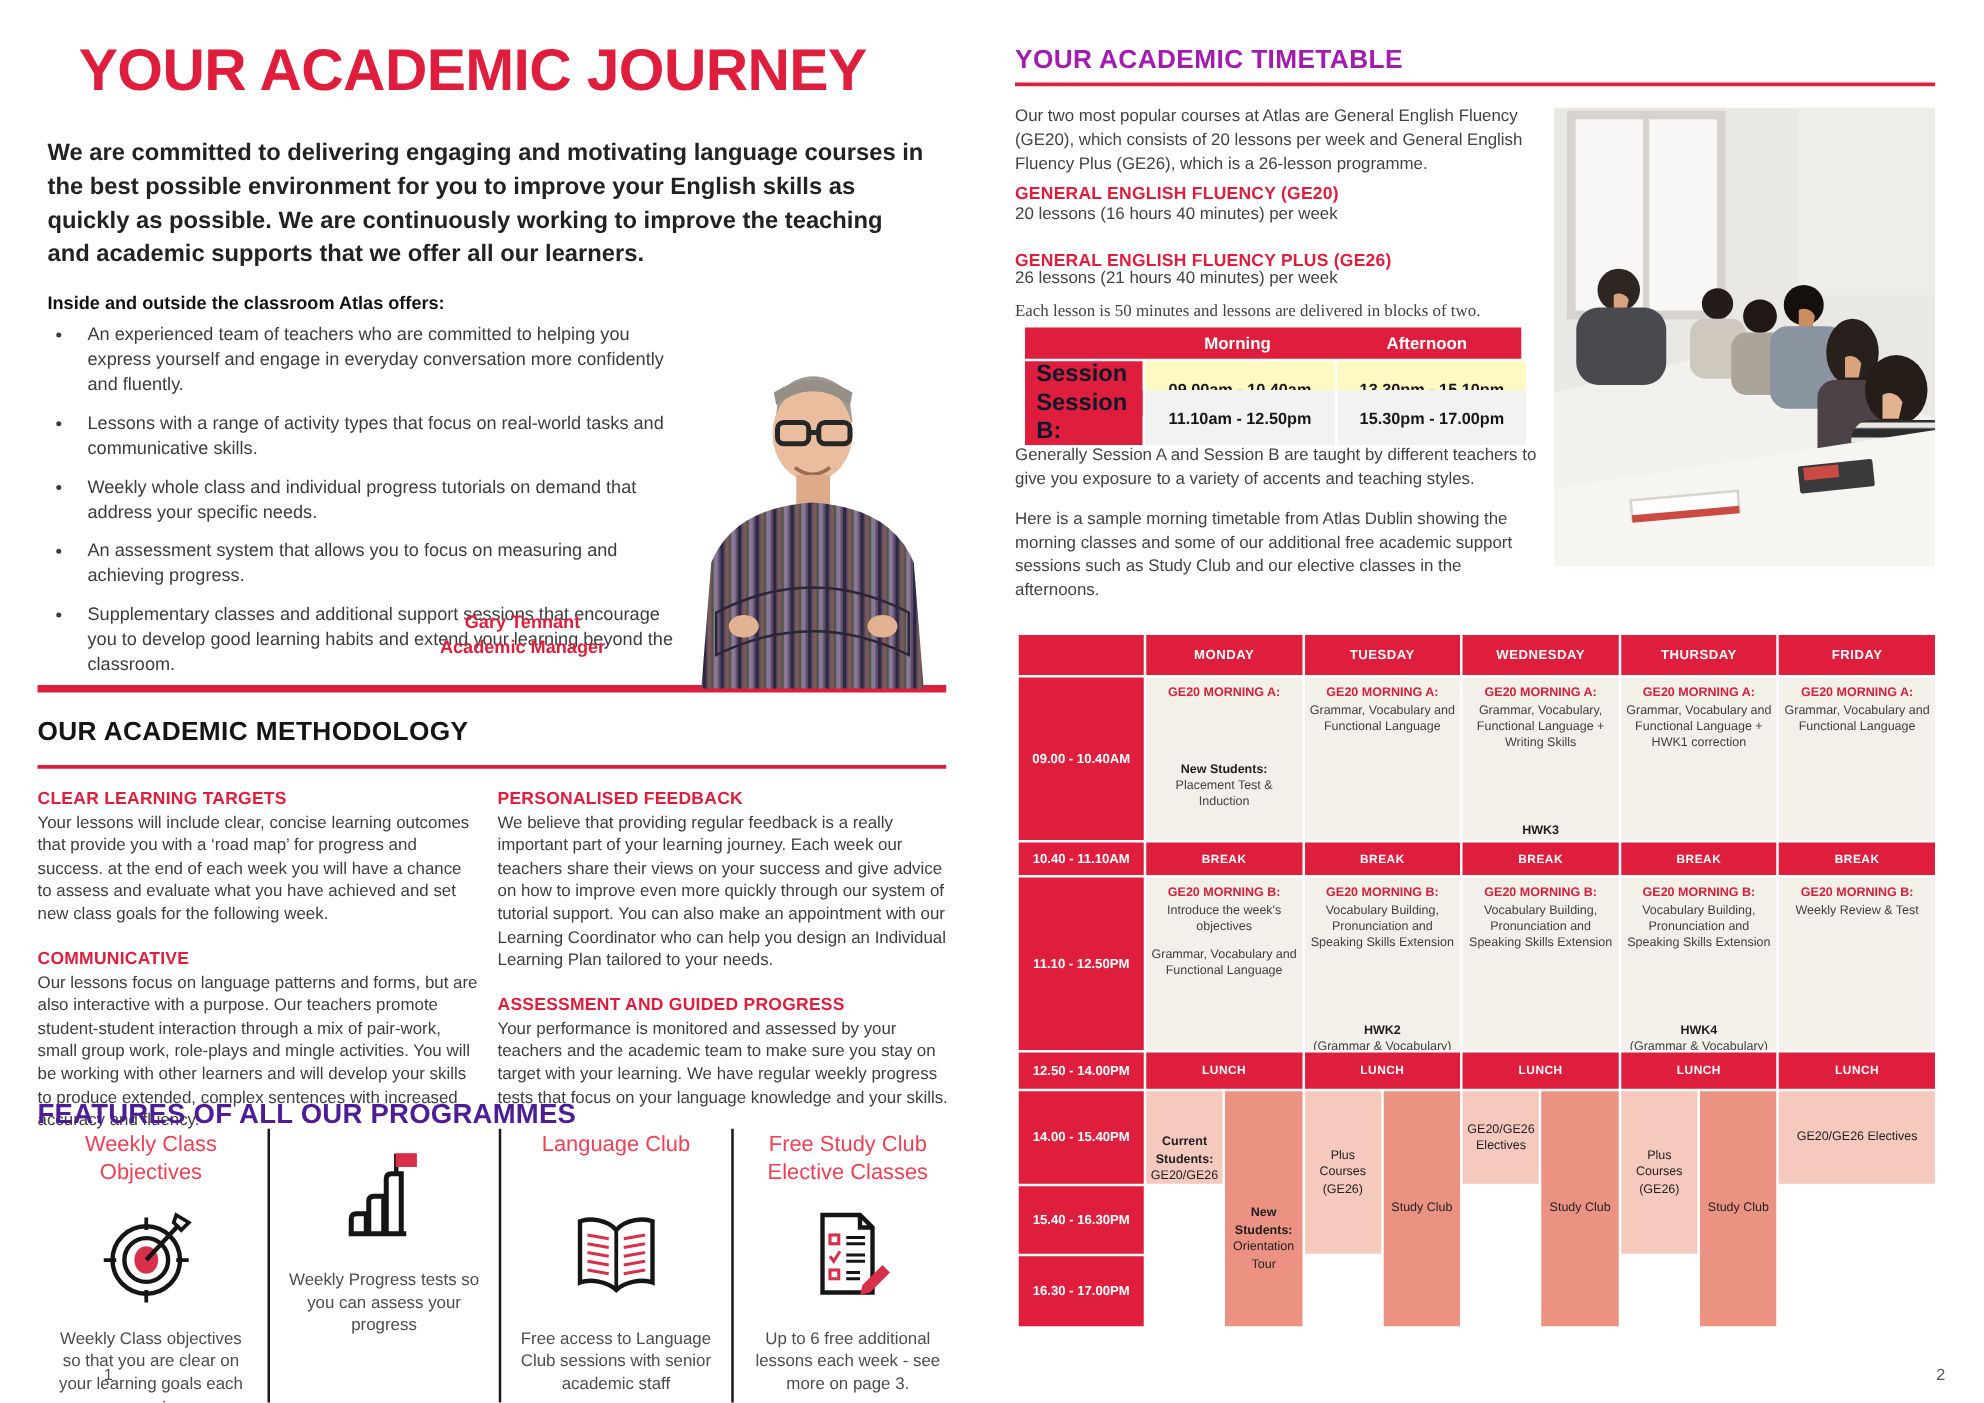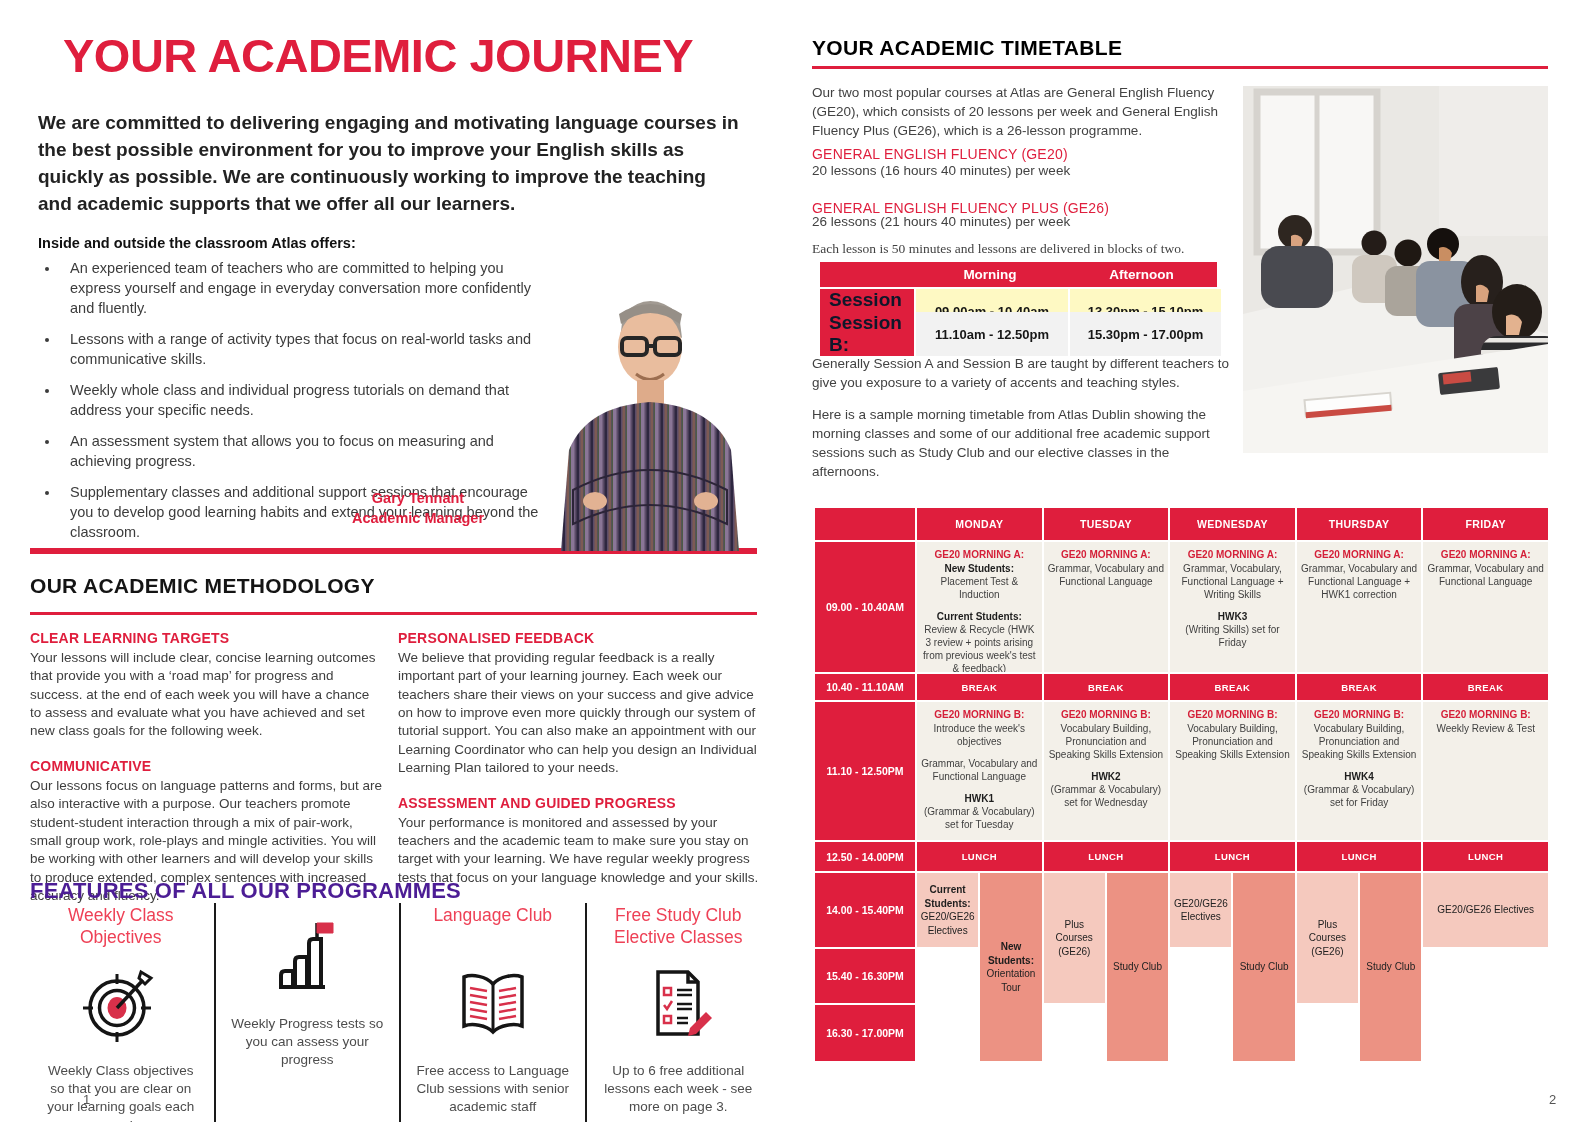--- a/index.html
+++ b/index.html
@@ -37,25 +37,25 @@
   .card{padding:2px 12px 6px;text-align:center;}
   .card + .card{border-left:2px solid #1a1a1a;}
   .card-t{font-size:17.5px;color:var(--feat-red);line-height:1.25;min-height:47px;}
   .card-i{height:92px;display:flex;align-items:center;justify-content:center;margin:6px 0 12px;}
   .card-d{font-size:13.5px;color:#4c4c4c;line-height:1.35;}
   .pagenum{font-size:13px;color:#555;}
   .pn-l{left:83px;top:1092px;}
   .pn-r{left:1549px;top:1092px;}
 
   
-  .r-title{left:812px;top:36px;font-size:21px;font-weight:bold;color:#000000;letter-spacing:.3px;}
+  .r-title{left:812px;top:36px;font-size:21px;font-weight:bold;color:#a21caf;letter-spacing:.3px;}
   .r-underline{left:812px;top:66px;width:736px;height:3px;background:var(--red);}
   .r-body{width:424px;font-size:13.5px;color:var(--body-gray);line-height:1.4;}
   .r-intro{left:812px;top:84px;}
-  .course-n{left:812px;font-size:14px;font-weight:normal;color:var(--red);letter-spacing:.2px;}
+  .course-n{left:812px;font-size:14px;font-weight:bold;color:var(--red);letter-spacing:.2px;}
   .course-d{left:812px;font-size:13.5px;color:var(--body-gray);}
   .lesson-note{left:812px;top:240px;font-family:Liberation Serif, serif;}
   .note1{left:812px;top:355px;}
   .note2{left:812px;top:406px;}
   .photo{left:1243px;top:86px;width:305px;height:367px;}
 
   
   .st{left:820px;top:262px;width:397px;}
   .st-header{display:grid;grid-template-columns:94px 152px 151px;height:25px;background:var(--red);
     color:#fff;font-weight:bold;font-size:13.5px;align-items:center;text-align:center;margin-bottom:2px;}
@@ -71,21 +71,21 @@
     grid-template-columns:100px repeat(10,1fr);
     grid-template-rows:32px 130px 26px 138px 29px 74px 54px 56px;
     gap:2px;background:#fff;}
   .tt-red{background:var(--red);color:#fff;font-weight:bold;display:flex;align-items:center;justify-content:center;text-align:center;}
   .tt-day{font-size:10.5px;letter-spacing:.4px;}
   .tt-time{font-size:10.5px;}
   .tt-band{font-size:9.5px;letter-spacing:.4px;}
   .tt-cell{background:var(--beige);padding:6px 4px;text-align:center;font-size:10px;color:#3f3f3f;line-height:1.3;overflow:hidden;}
   .run{display:block;}
   .run-red{display:block;color:#d41f38;font-weight:bold;margin-bottom:1px;}
-  .run-bold{display:block;color:#1d1d1d;font-weight:bold;}
+  .run-bold{display:block;color:#1d1d1d;font-weight:bold;margin-top:48px;}
   .run-gap{display:block;height:9px;}
   .blk{display:flex;flex-direction:column;justify-content:center;text-align:center;
     font-size:10px;color:#222;line-height:1.35;padding:4px 3px;overflow:hidden;}
   .blk-pink{background:var(--pink);}
   .blk-salmon{background:var(--salmon);}
 </style>
 </head>
 <body>
 
 <h1 class="abs l-title">YOUR ACADEMIC JOURNEY</h1>

